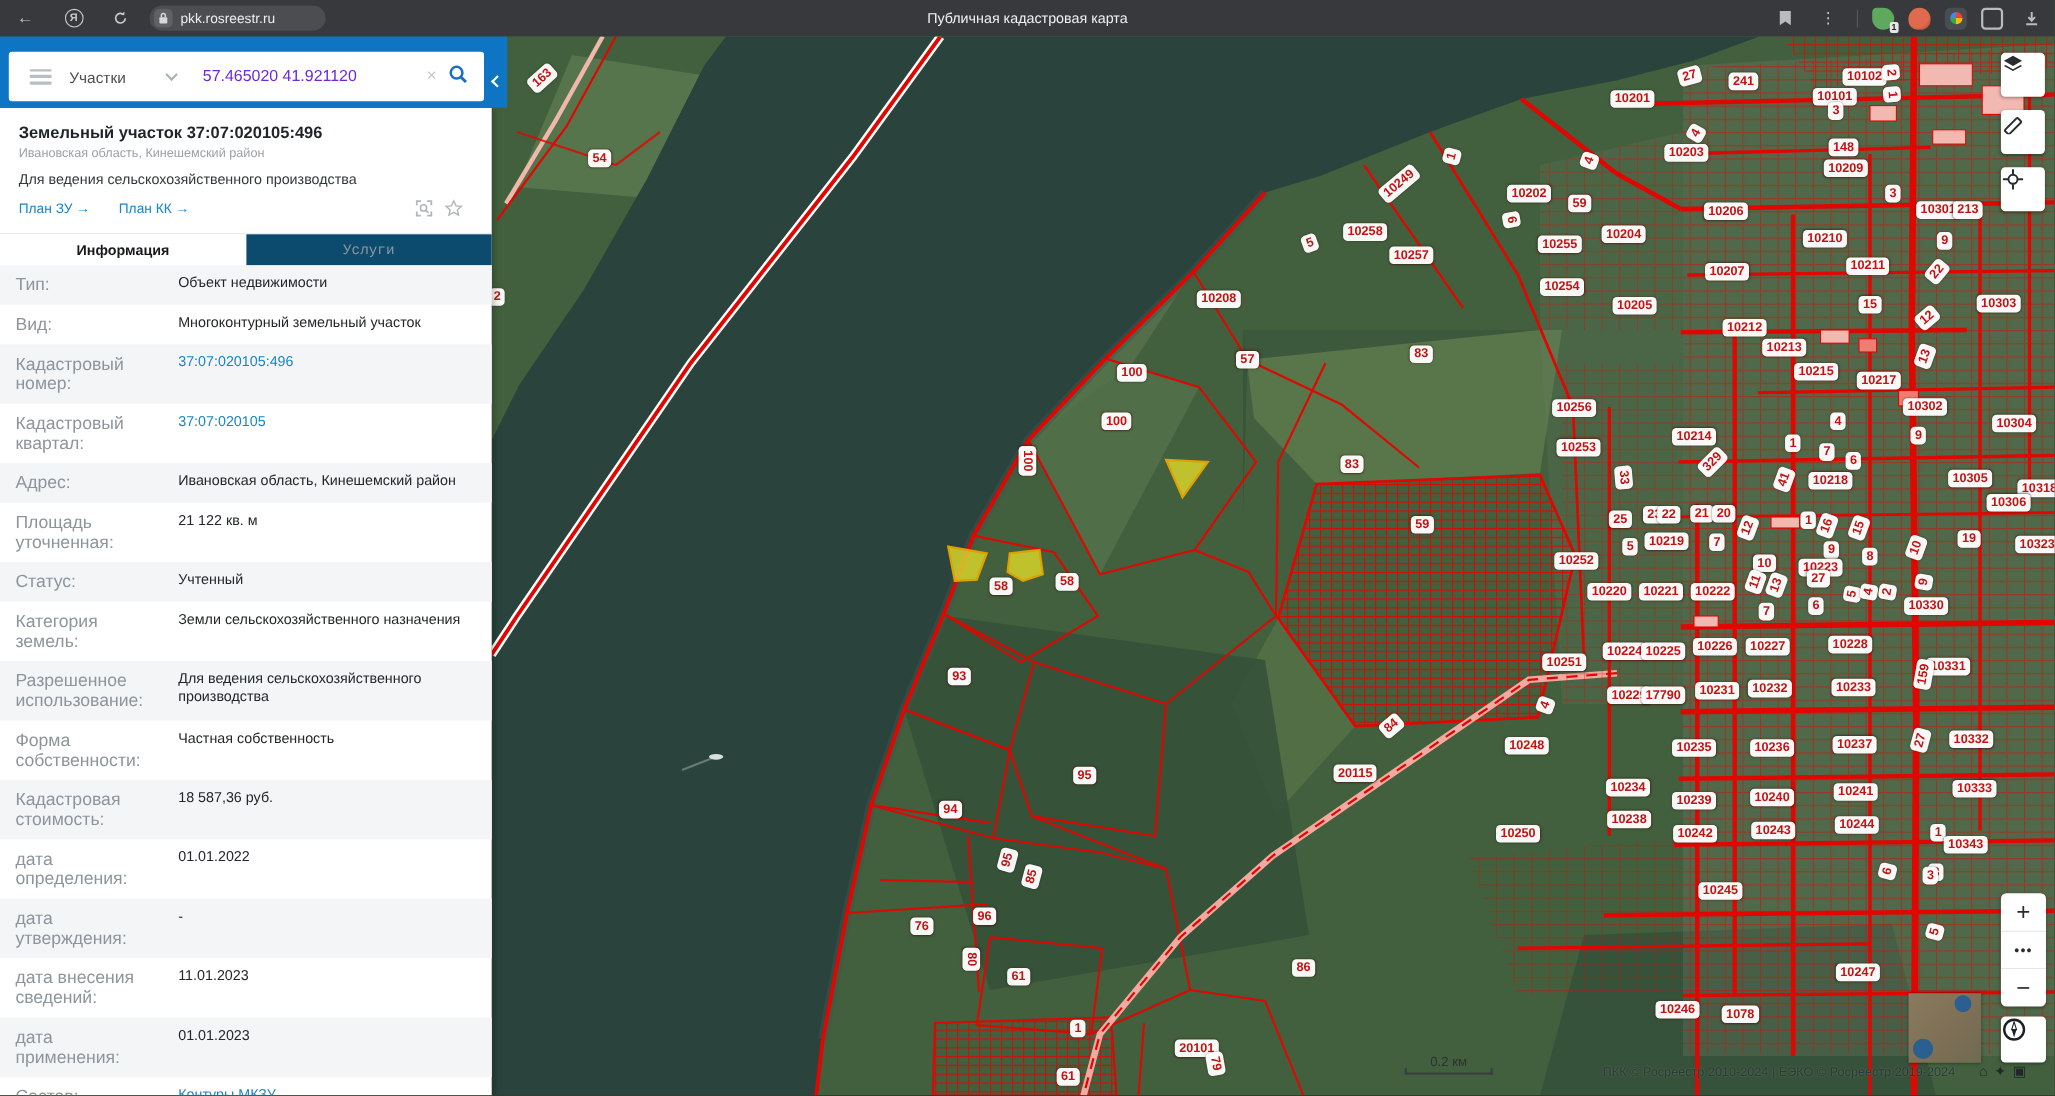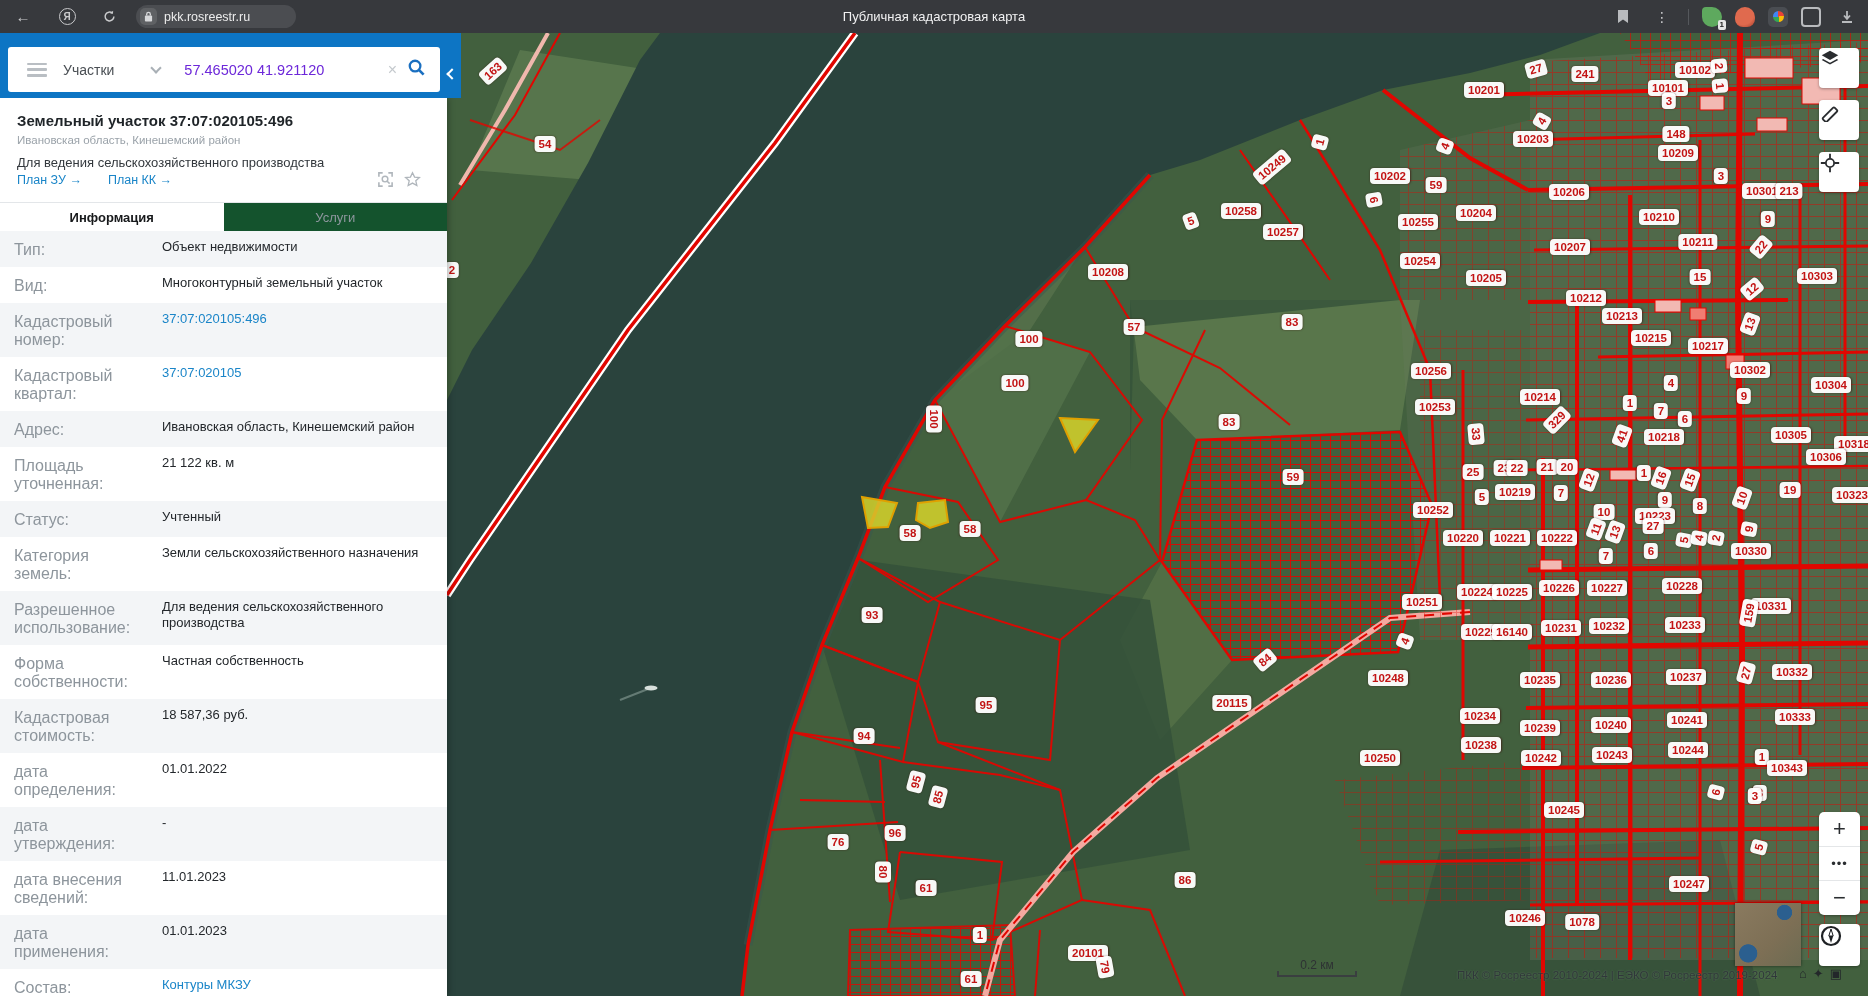--- a/index.html
+++ b/index.html
@@ -30,27 +30,27 @@
   #clear-x{margin-left:auto;font-size:16px;color:#c4c9cd;cursor:pointer;padding:0 6px;}
   #collapse-tab{position:absolute;left:444px;top:28px;width:16px;height:26px;color:#fff;display:flex;align-items:center;justify-content:center;cursor:pointer;}
   .chev-left{width:8px;height:8px;border-left:2.5px solid #fff;border-bottom:2.5px solid #fff;transform:rotate(45deg);}
 
   
   #info-panel{position:absolute;left:0;top:98px;width:447px;height:898px;background:#fff;z-index:30;box-shadow:2px 0 6px rgba(0,0,0,.25);}
   #parcel-head{padding:14px 20px 6px 17px;}
   #parcel-title{font-size:15px;font-weight:bold;color:#1f2428;}
   #parcel-region{font-size:11.5px;color:#9aa2a9;margin-top:5px;}
   #parcel-purpose{font-size:13px;color:#33383d;margin-top:9px;}
-  #links-row{display:flex;align-items:center;margin-top:1px;text-align:center;}
+  #links-row{display:flex;align-items:center;margin-top:11px;text-align:center;}
   .plink{font-size:12.5px;color:#1a85c8;margin-right:26px;cursor:pointer;text-decoration:none;}
   #head-icons{margin-left:auto;display:flex;gap:10px;align-items:center;margin-right:6px;}
   #tabs{display:flex;height:29px;margin-top:8px;border-top:1px solid #e3e6e9;}
   .tab{flex:1;display:flex;align-items:center;justify-content:center;font-size:13px;}
   #tab-info{background:#fff;color:#17191b;font-weight:bold;}
-  #tab-serv{background:#14532d;color:#8e979e;cursor:pointer;}
+  #tab-serv{background:#0c4a6e;color:#8e979e;cursor:pointer;font-family:Liberation Mono, monospace;}
   .irow{display:flex;padding:8px 10px 8px 14px;min-height:30px;align-items:flex-start;}
   .irow.alt{background:#f3f5f7;}
   .ilab{width:126px;flex:0 0 126px;font-size:16px;color:#8d959c;padding-top:2px;}
   .ival{font-size:13px;color:#23272b;padding-left:22px;line-height:16px;}
   .ival.link{color:#1a85c8;cursor:pointer;}
 
   
   #map{position:absolute;left:447px;top:33px;width:1421px;height:963px;overflow:hidden;}
   #map svg{position:absolute;left:0;top:0;}
   #map-labels{position:absolute;left:0;top:0;width:100%;height:100%;}
@@ -284,21 +284,21 @@
         <div class="chip" style="left: 1120px; top: 434px;">20</div>
         <div class="chip" style="left: 984px; top: 338px;">10256</div>
         <div class="chip" style="left: 988px; top: 374px;">10253</div>
         <div class="chip" style="left: 986px; top: 477px;">10252</div>
         <div class="chip" style="left: 1016px; top: 505px;">10220</div>
         <div class="chip" style="left: 1063px; top: 505px;">10221</div>
         <div class="chip" style="left: 1030px; top: 559px;">10224</div>
         <div class="chip" style="left: 1065px; top: 559px;">10225</div>
         <div class="chip" style="left: 975px; top: 569px;">10251</div>
         <div class="chip" style="left: 1034px; top: 599px;">10229</div>
-        <div class="chip" style="left: 1065px; top: 599px;">16140</div>
+        <div class="chip" style="left: 1065px; top: 599px;">17790</div>
         <div class="chip" style="left: 941px; top: 645px;">10248</div>
         <div class="chip" style="left: 1033px; top: 652px; margin-top: 31px;">10234</div>
         <div class="chip" style="left: 1034px; top: 712px;">10238</div>
         <div class="chip" style="left: 933px; top: 725px;">10250</div>
         <div class="chip" style="left: 785px; top: 670px;">20115</div>
         <div class="chip" style="left: 818px; top: 627px; transform: translate(-50%, -50%) rotate(-40deg);">84</div>
         <div class="chip" style="left: 958px; top: 608px; transform: translate(-50%, -50%) rotate(-70deg);">4</div>
         <div class="chip" style="left: 1026px; top: 439px;">25</div>
         <div class="chip" style="left: 1057px; top: 435px;">23</div>
         <div class="chip" style="left: 1070px; top: 435px;">22</div>

